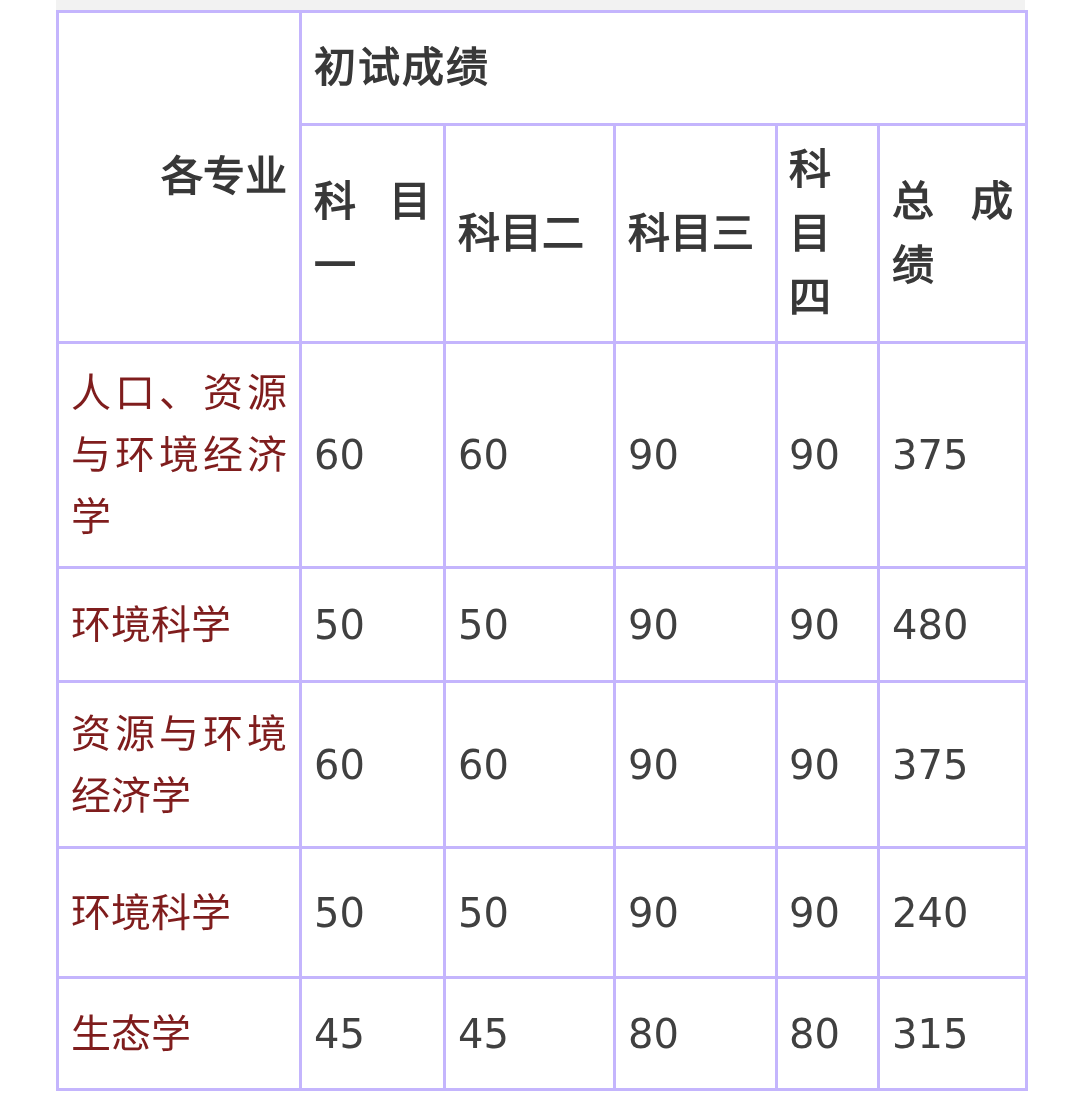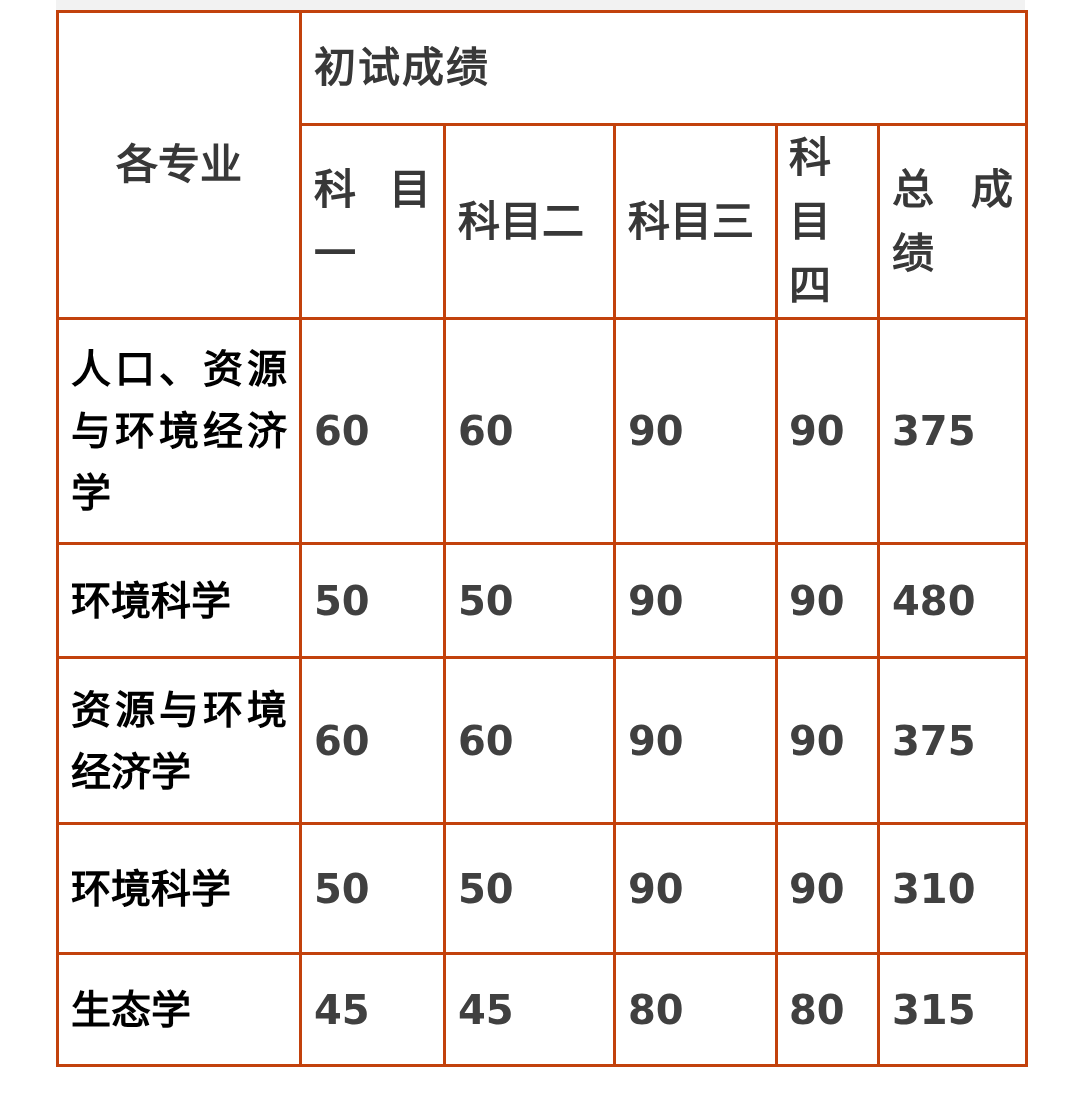--- a/index.html
+++ b/index.html
@@ -21,51 +21,51 @@
   }
   table.score-table {
     position: absolute;
     left: 56px; top: 10px;
     width: 969px;
     table-layout: fixed;
     border-collapse: collapse;
     color: #3c3c3c;
   }
   .score-table th, .score-table td {
-    border: 3px solid #c2410c;
+    border: 3px solid #c4b5fd;
     vertical-align: middle;
     padding: 0 12px;
     overflow: hidden;
   }
   
   .score-table th {
     font-weight: 700;
     font-size: 42px;
     line-height: 1.52;
     text-align: justify;
     color: #383838;
   }
-  th.corner-cell { font-size: 42px; text-align: center; }
+  th.corner-cell { font-size: 42px; text-align: right; }
   th.group-cell  { text-align: left; letter-spacing: 2px; }
   
   .score-table tbody th.major-cell {
-    font-weight: 700;
+    font-weight: 400;
     font-size: 40px;
     line-height: 1.55;
     text-align: justify;
-    color: #000000;
+    color: #7f1d1d;
   }
   .score-table td.score-cell {
-    font-weight: 700;
+    font-weight: 400;
     font-size: 40px;
     text-align: left;
     color: #404040;
   }
   
-  .score-table .col-sub4-pad { padding: 0 11px; }
+  .score-table .col-sub4-pad { padding: 12px 11px; }
 
   
   tr.hrow-group   { height: 113px; }
   tr.hrow-subject { height: 162px; }
   tr.row-0 { height: 225px; }
   tr.row-1 { height: 114px; }
   tr.row-2 { height: 166px; }
   tr.row-3 { height: 130px; }
   tr.row-4 { height: 112px; }
 </style>
@@ -121,21 +121,21 @@
         <td class="score-cell">90</td>
         <td class="score-cell col-sub4-pad">90</td>
         <td class="score-cell">375</td>
       </tr>
       <tr class="row-3">
         <th class="major-cell">环境科学</th>
         <td class="score-cell">50</td>
         <td class="score-cell">50</td>
         <td class="score-cell">90</td>
         <td class="score-cell col-sub4-pad">90</td>
-        <td class="score-cell">310</td>
+        <td class="score-cell">240</td>
       </tr>
       <tr class="row-4">
         <th class="major-cell">生态学</th>
         <td class="score-cell">45</td>
         <td class="score-cell">45</td>
         <td class="score-cell">80</td>
         <td class="score-cell col-sub4-pad">80</td>
         <td class="score-cell">315</td>
       </tr>
     </tbody>

